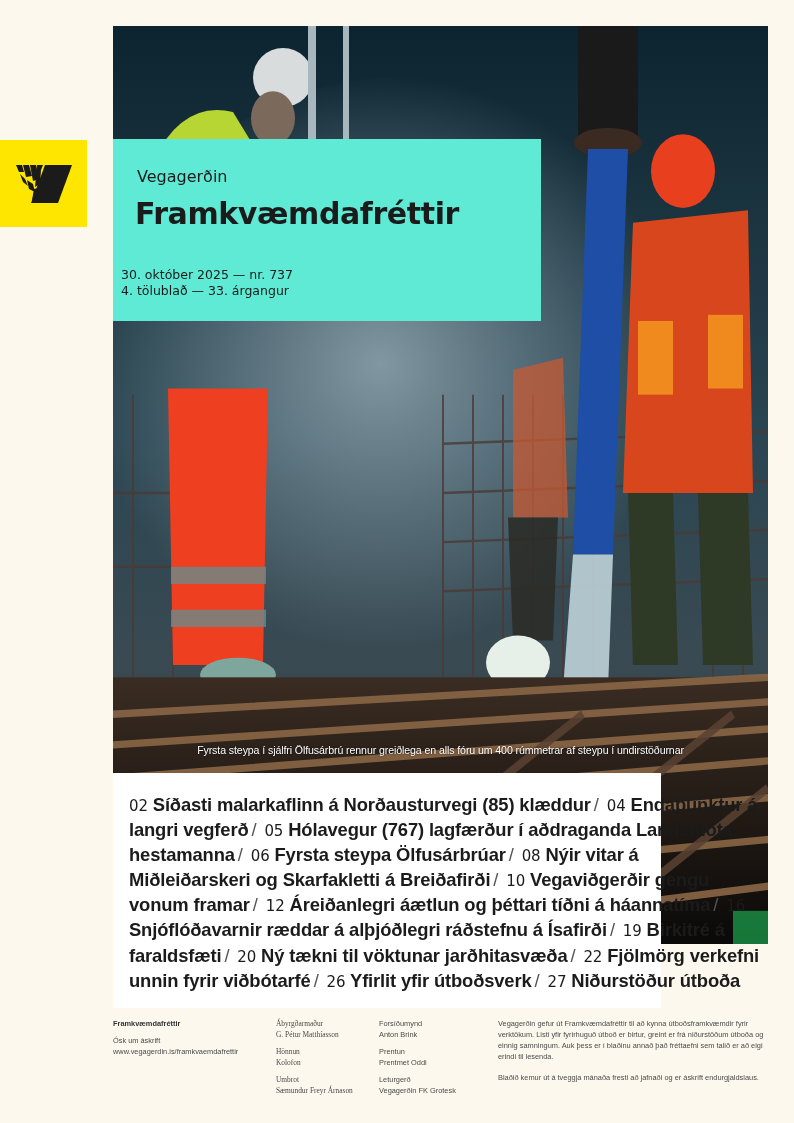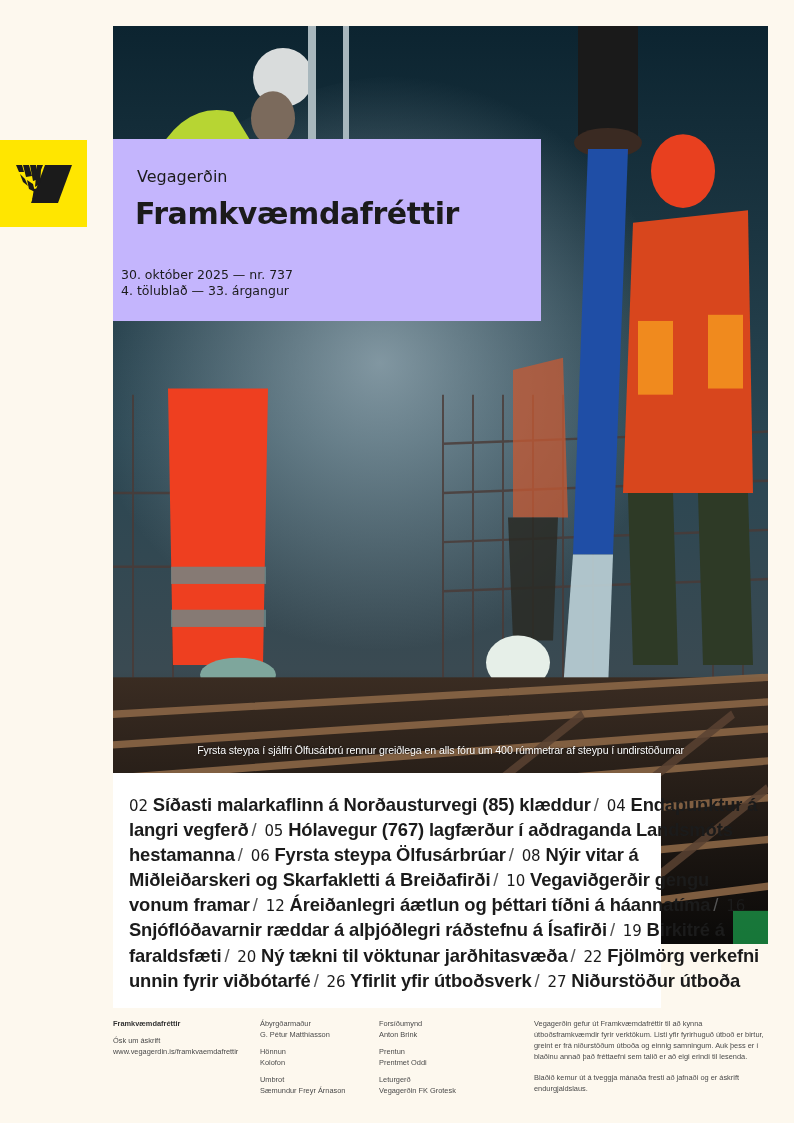--- a/index.html
+++ b/index.html
@@ -17,43 +17,43 @@
     background:#0b1d28;
   }
   .photo svg { position:absolute; left:0; top:0; width:100%; height:100%; }
   .caption {
     position:absolute; left:0; right:0; top:718px; text-align:center;
     font-family:"Liberation Sans", sans-serif; font-size:10.6px; color:#ffffff;
     letter-spacing:-0.1px; white-space:nowrap;
     text-shadow:0 0 2px rgba(0,0,0,.8);
   }
   .title-box {
-    position:absolute; left:113px; top:139px; width:428px; height:182px; background:#c4b5fd;
+    position:absolute; left:113px; top:139px; width:428px; height:182px; background:#5eead4;
   }
   .title-box .org { position:absolute; left:24px; top:28px; font-size:16px; font-family:"DejaVu Sans", sans-serif; font-weight:normal; color:#1b1b1b; }
   .title-box .mag { position:absolute; left:22px; top:57px; font-size:30px; font-weight:bold; letter-spacing:-0.4px; color:#1b1b1b; }
   .title-box .meta { position:absolute; left:8px; top:128px; font-size:12.5px; line-height:16px; color:#1b1b1b; }
   .contents {
     position:absolute; left:113px; top:773px; width:548px; height:235px; background:#ffffff;
   }
   .contents p {
     margin:0; position:absolute; left:16px; top:20px; width:630px;
     font-family:"Liberation Sans", sans-serif; font-weight:bold; font-size:18.4px; line-height:23.1px;
     color:#1b1b1b; letter-spacing:-0.15px;
   }
   .contents .num { font-weight:normal; font-family:"DejaVu Sans", sans-serif; font-size:15px; }
   .contents .sep { font-weight:normal; color:#555; padding:0 3px; }
   .footer { position:absolute; top:1018px; font-family:"Liberation Sans", sans-serif; font-size:7.4px; line-height:11px; color:#4a4a4a; }
   .footer .grp { margin-bottom:6px; }
   .footer .lbl, .footer .val { display:block; }
   .f1 { left:113px; width:155px; }
-  .f2 { left:260px; width:105px; }
+  .f2 { left:276px; width:105px;font-family:Liberation Serif, serif; }
   .f3 { left:379px; width:105px; }
   .f4 { left:498px; width:270px; }
-  .f4 .para { margin-bottom:10px;margin-left:36px; }
+  .f4 .para { margin-bottom:10px; }
   .f1 .head { display:block; font-weight:bold; margin-bottom:6px; color:#333; }
 </style>
 </head>
 <body>
 
 <div class="logo-box">
   <svg width="58" height="40" viewBox="0 0 58 40">
     <polygon points="30,1 57,1 43,39 16,39" fill="#1b1b1b"></polygon>
     <path d="M1,1 L7,1 L9,8 L4,8 Z" fill="#1b1b1b"></path>
     <path d="M8,1 L14,1 L17,12 L11,13 Z" fill="#1b1b1b"></path>

